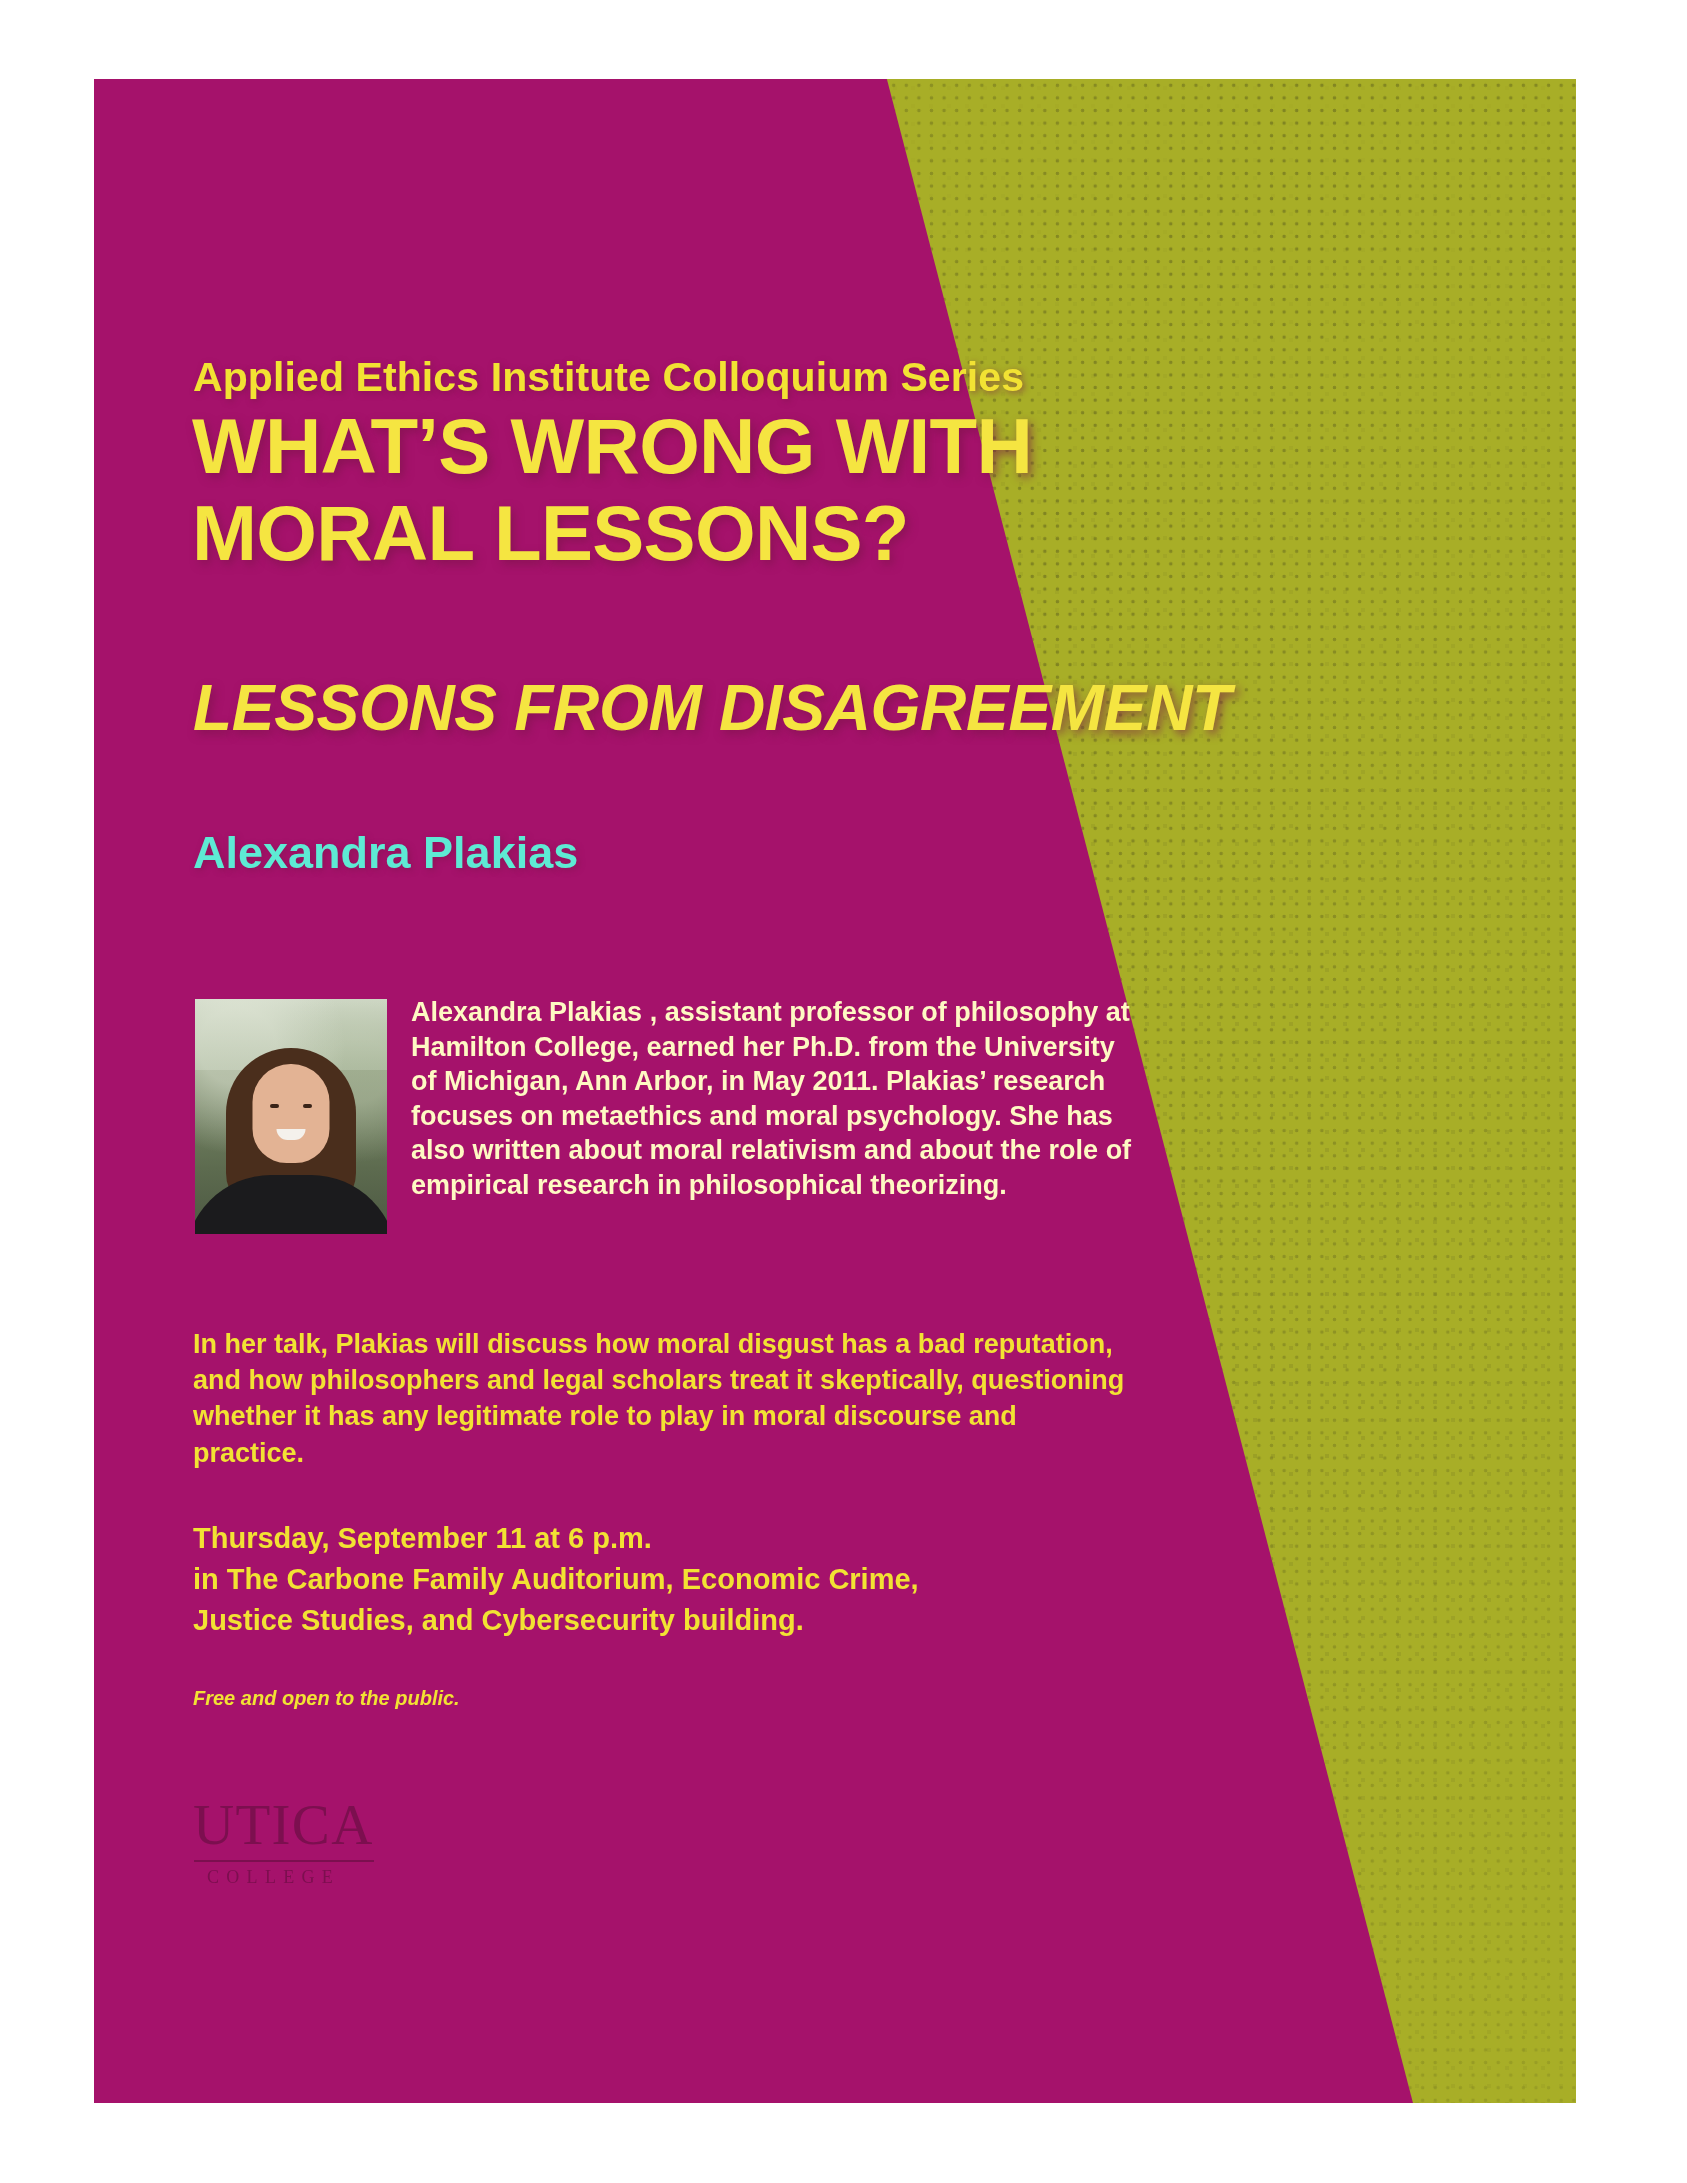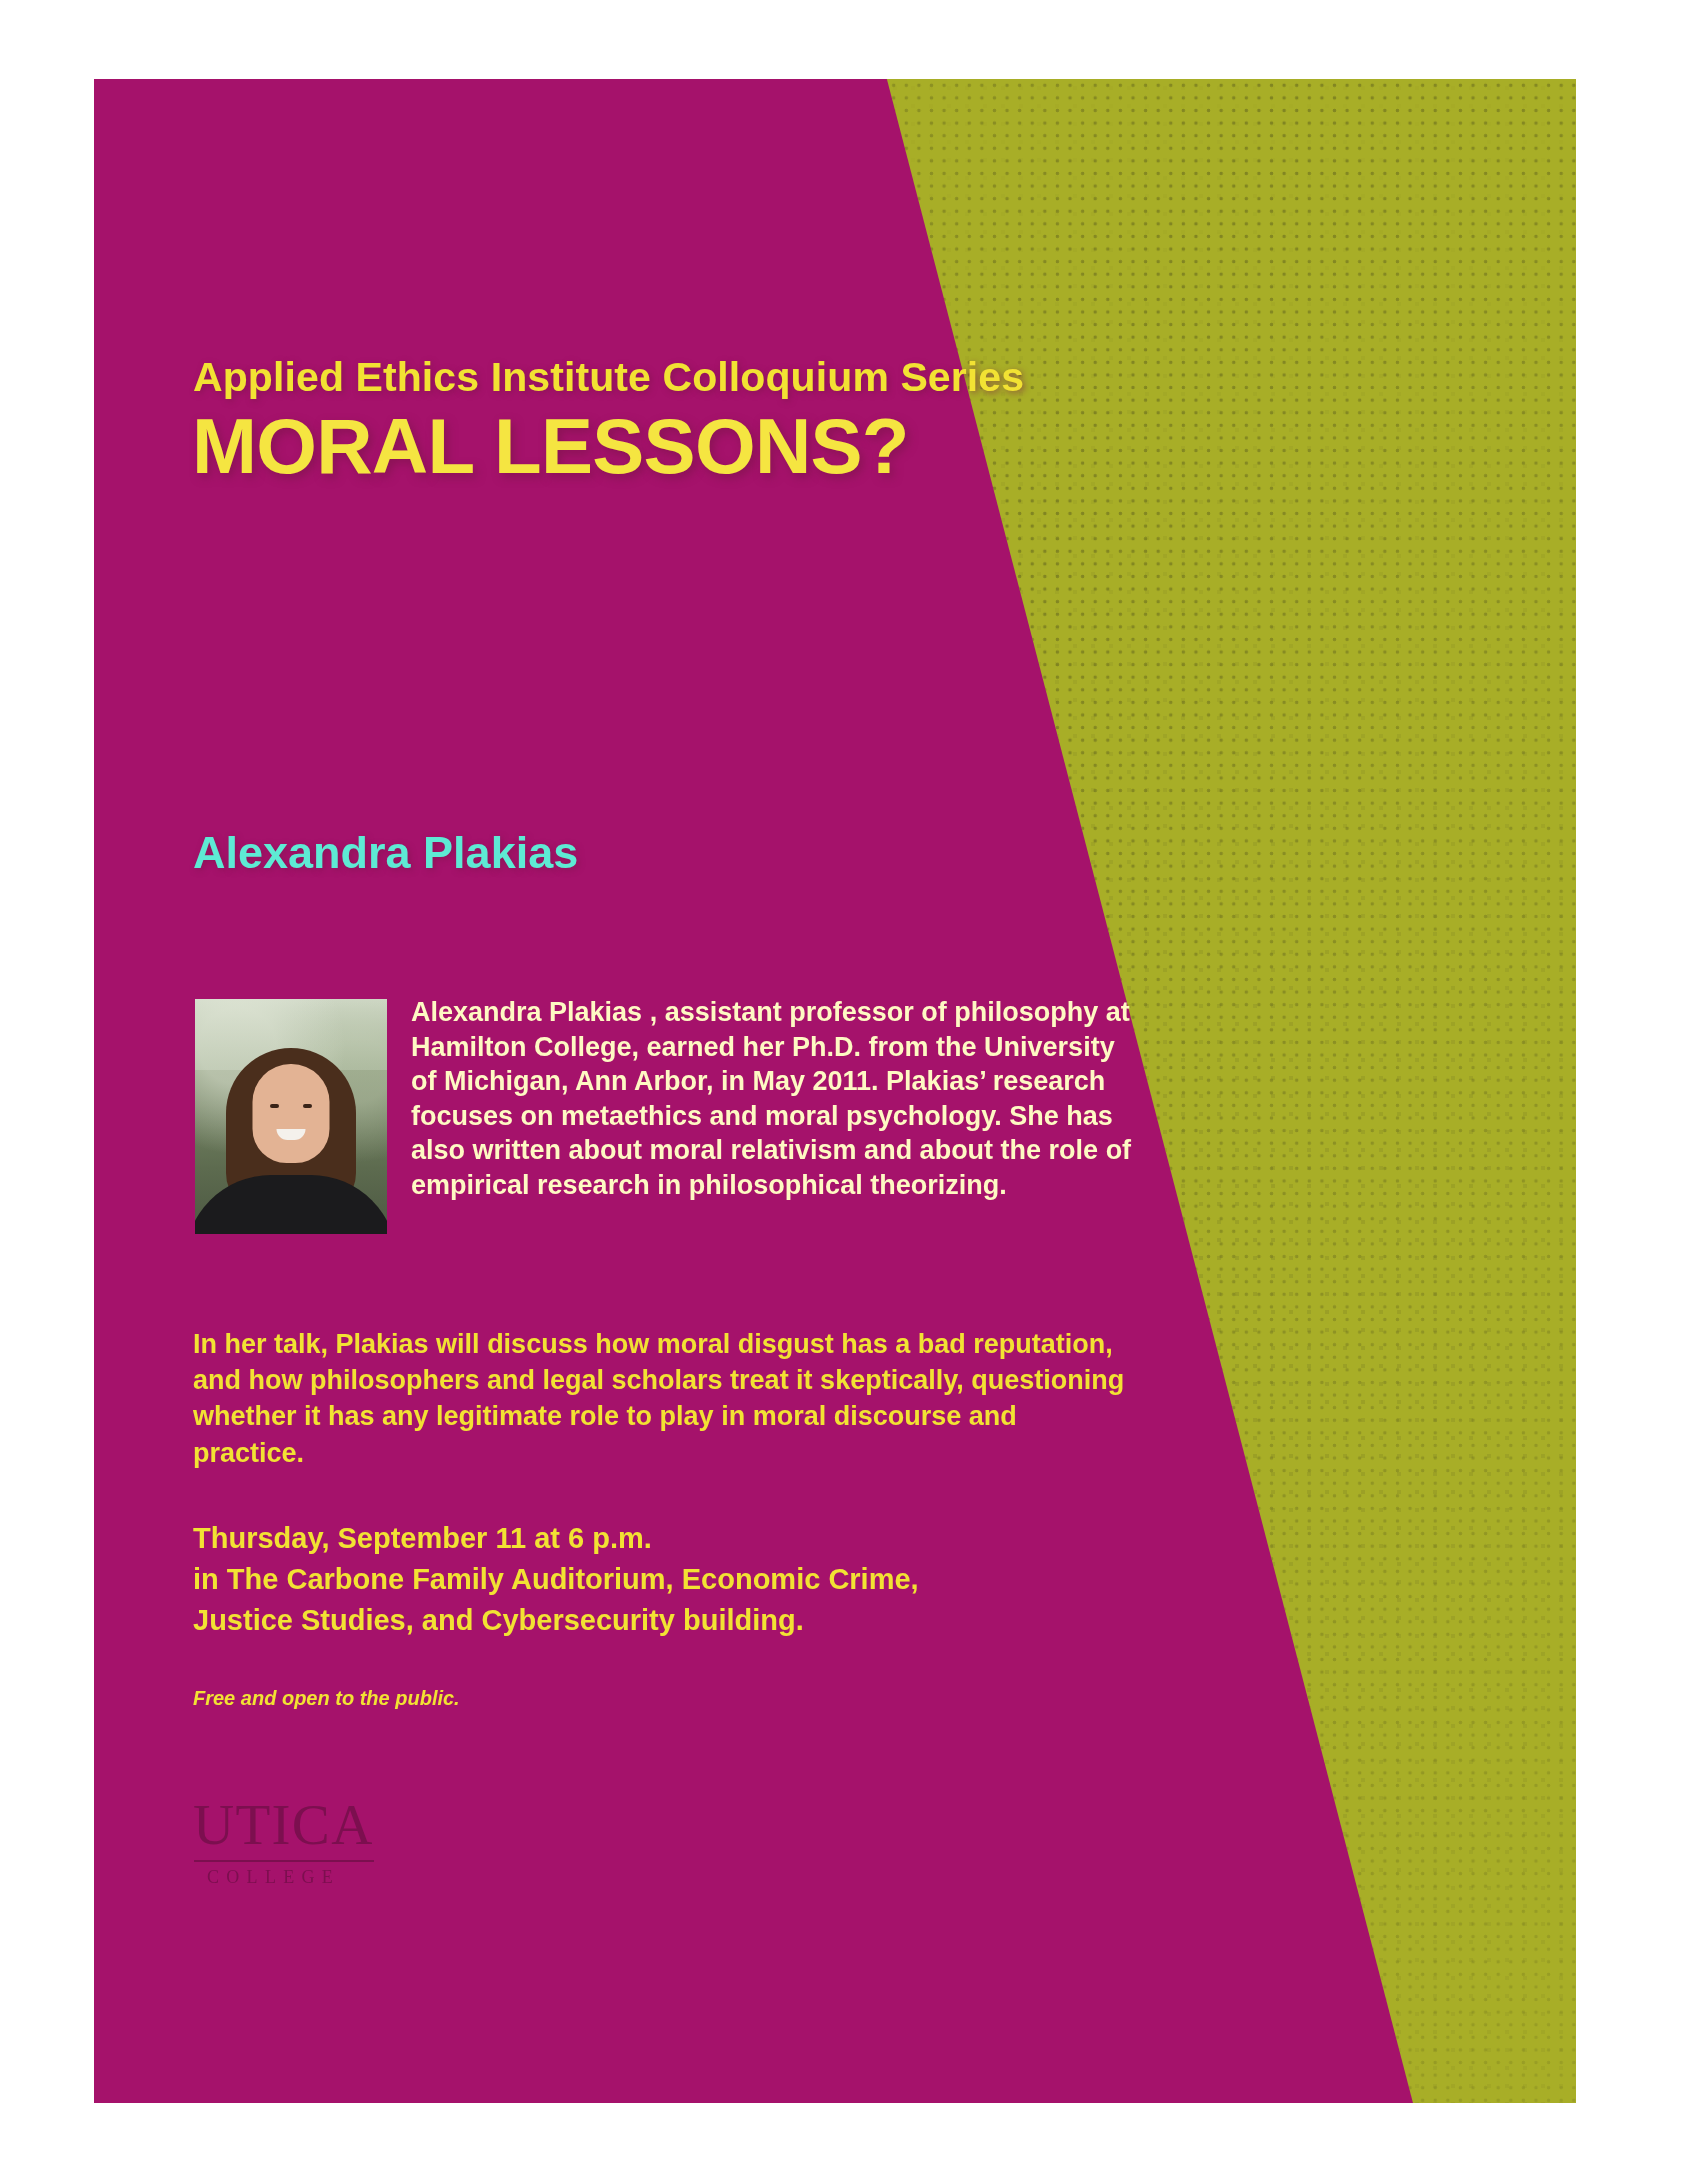--- a/index.html
+++ b/index.html
@@ -239,23 +239,25 @@
 
 <div class="poster">
 
   <div class="diag-olive"></div>
   <div class="diag-dots"></div>
   <div class="diag-dots2"></div>
 
   <div class="eyebrow">Applied Ethics Institute Colloquium Series</div>
 
   <div class="title">
+    <span class="line">WHAT’S WRONG WITH</span>
     <span class="line">MORAL LESSONS?</span>
   </div>
 
+  <div class="subtitle">LESSONS FROM DISAGREEMENT</div>
 
   <div class="speaker">Alexandra Plakias</div>
 
   <div class="bio-wrap">
     <div class="bio-float"></div>
     <div class="bio-text">Alexandra Plakias , assistant professor of philosophy at Hamilton College, earned her Ph.D. from the University of Michigan, Ann Arbor, in May 2011. Plakias’ research focuses on metaethics and moral psychology. She has also written about moral relativism and about the role of empirical research in philosophical theorizing.</div>
   </div>
 
   <div class="portrait">
     <div class="sky"></div>

